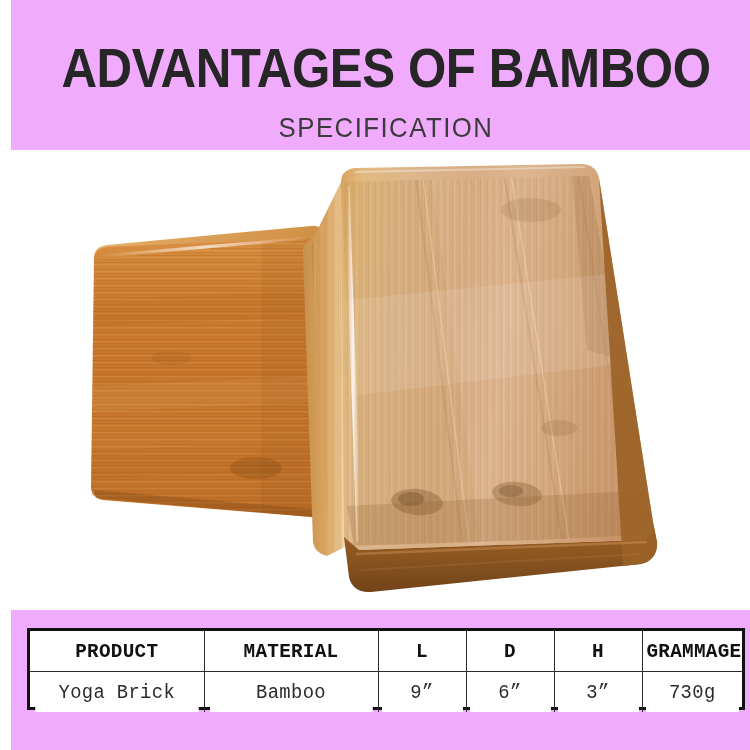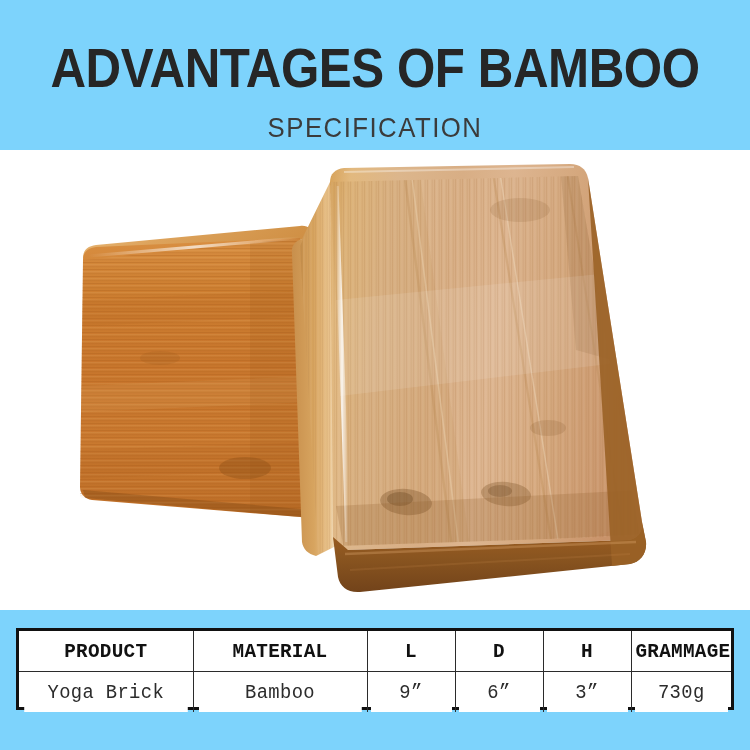--- a/index.html
+++ b/index.html
@@ -2,21 +2,21 @@
 <html><head>
 <meta charset="utf-8">
 <title>Advantages of Bamboo</title>
 <style>
   html,body{margin:0;padding:0;background:#ffffff;}
   body{
     width:750px;height:750px;overflow:hidden;position:relative;
     font-family:"Liberation Sans","DejaVu Sans",sans-serif;
     -webkit-font-smoothing:antialiased;
   }
-  .page{position:absolute;inset:0;background:#7dd3fc;}
+  .page{position:absolute;inset:0;background:#f0abfc;margin-left:11px;}
 
   
   .headings{position:absolute;left:0;top:0;width:750px;text-align:center;}
   .title{
     position:absolute;left:0;top:38px;width:750px;
     font-family:"Liberation Sans","DejaVu Sans",sans-serif;
     font-weight:700;font-size:56px;line-height:60px;
     color:#262626;letter-spacing:-0.5px;
     transform:scaleX(0.88);transform-origin:50% 50%;
     white-space:nowrap;

